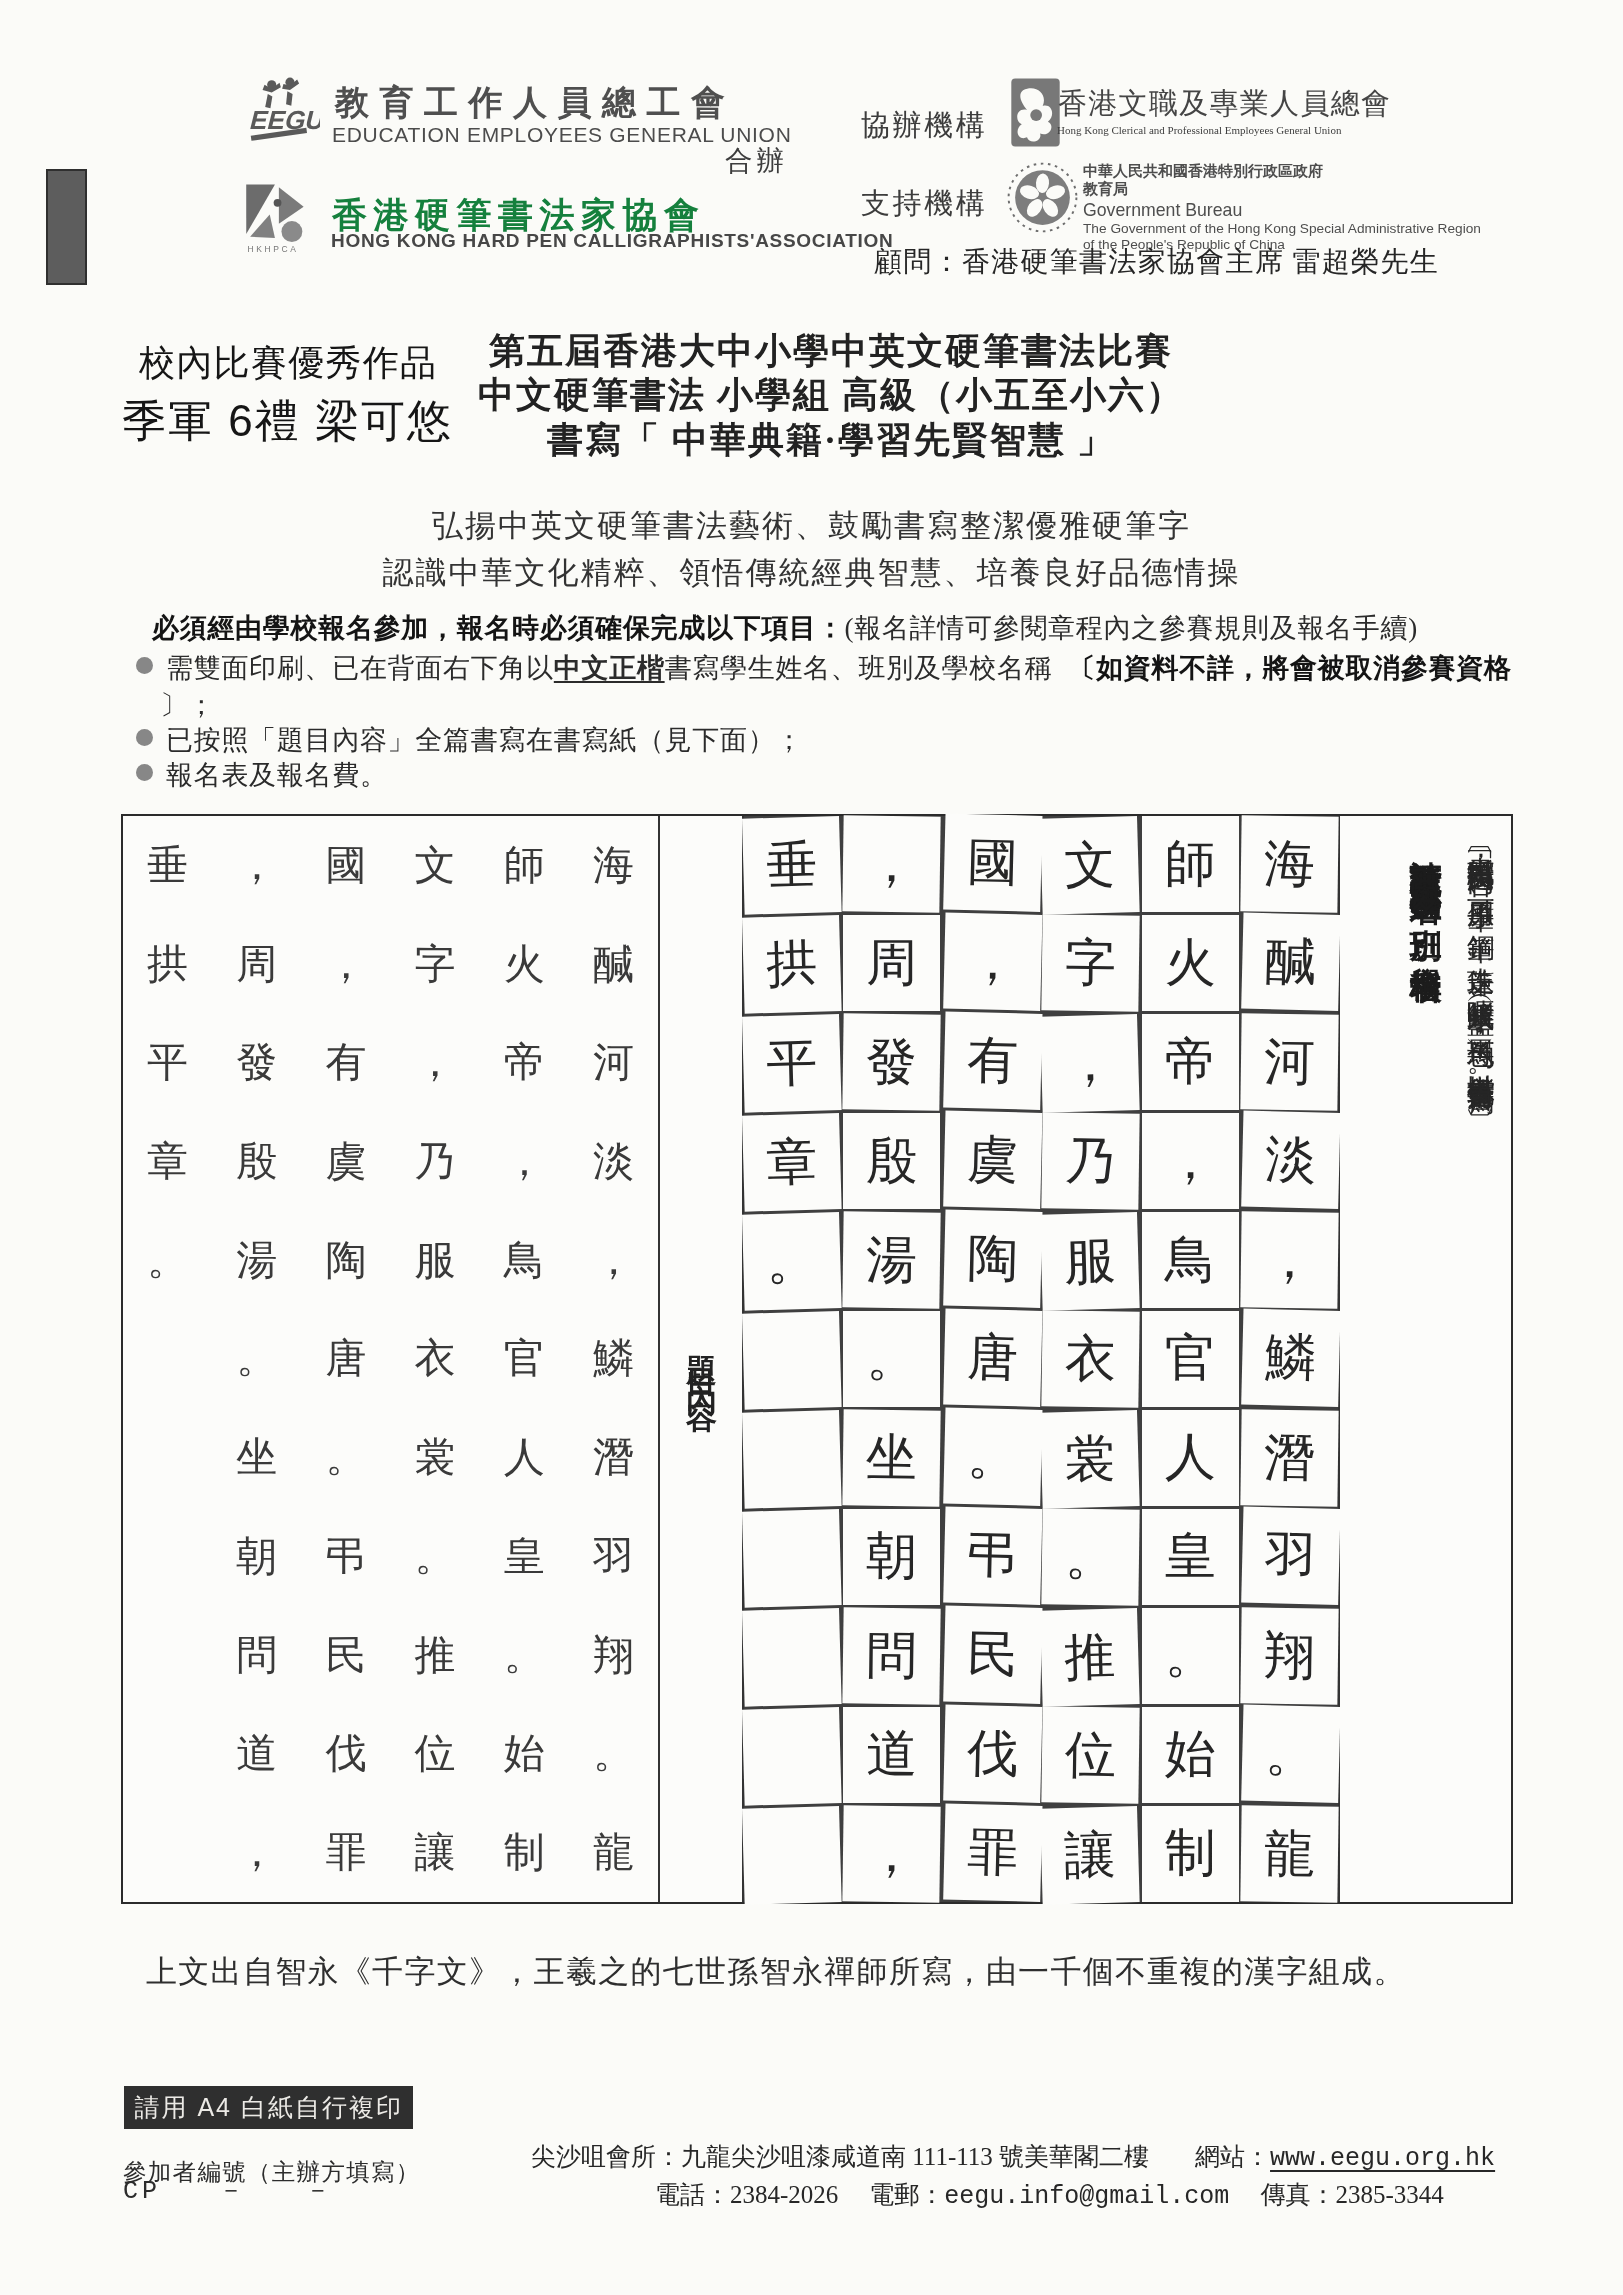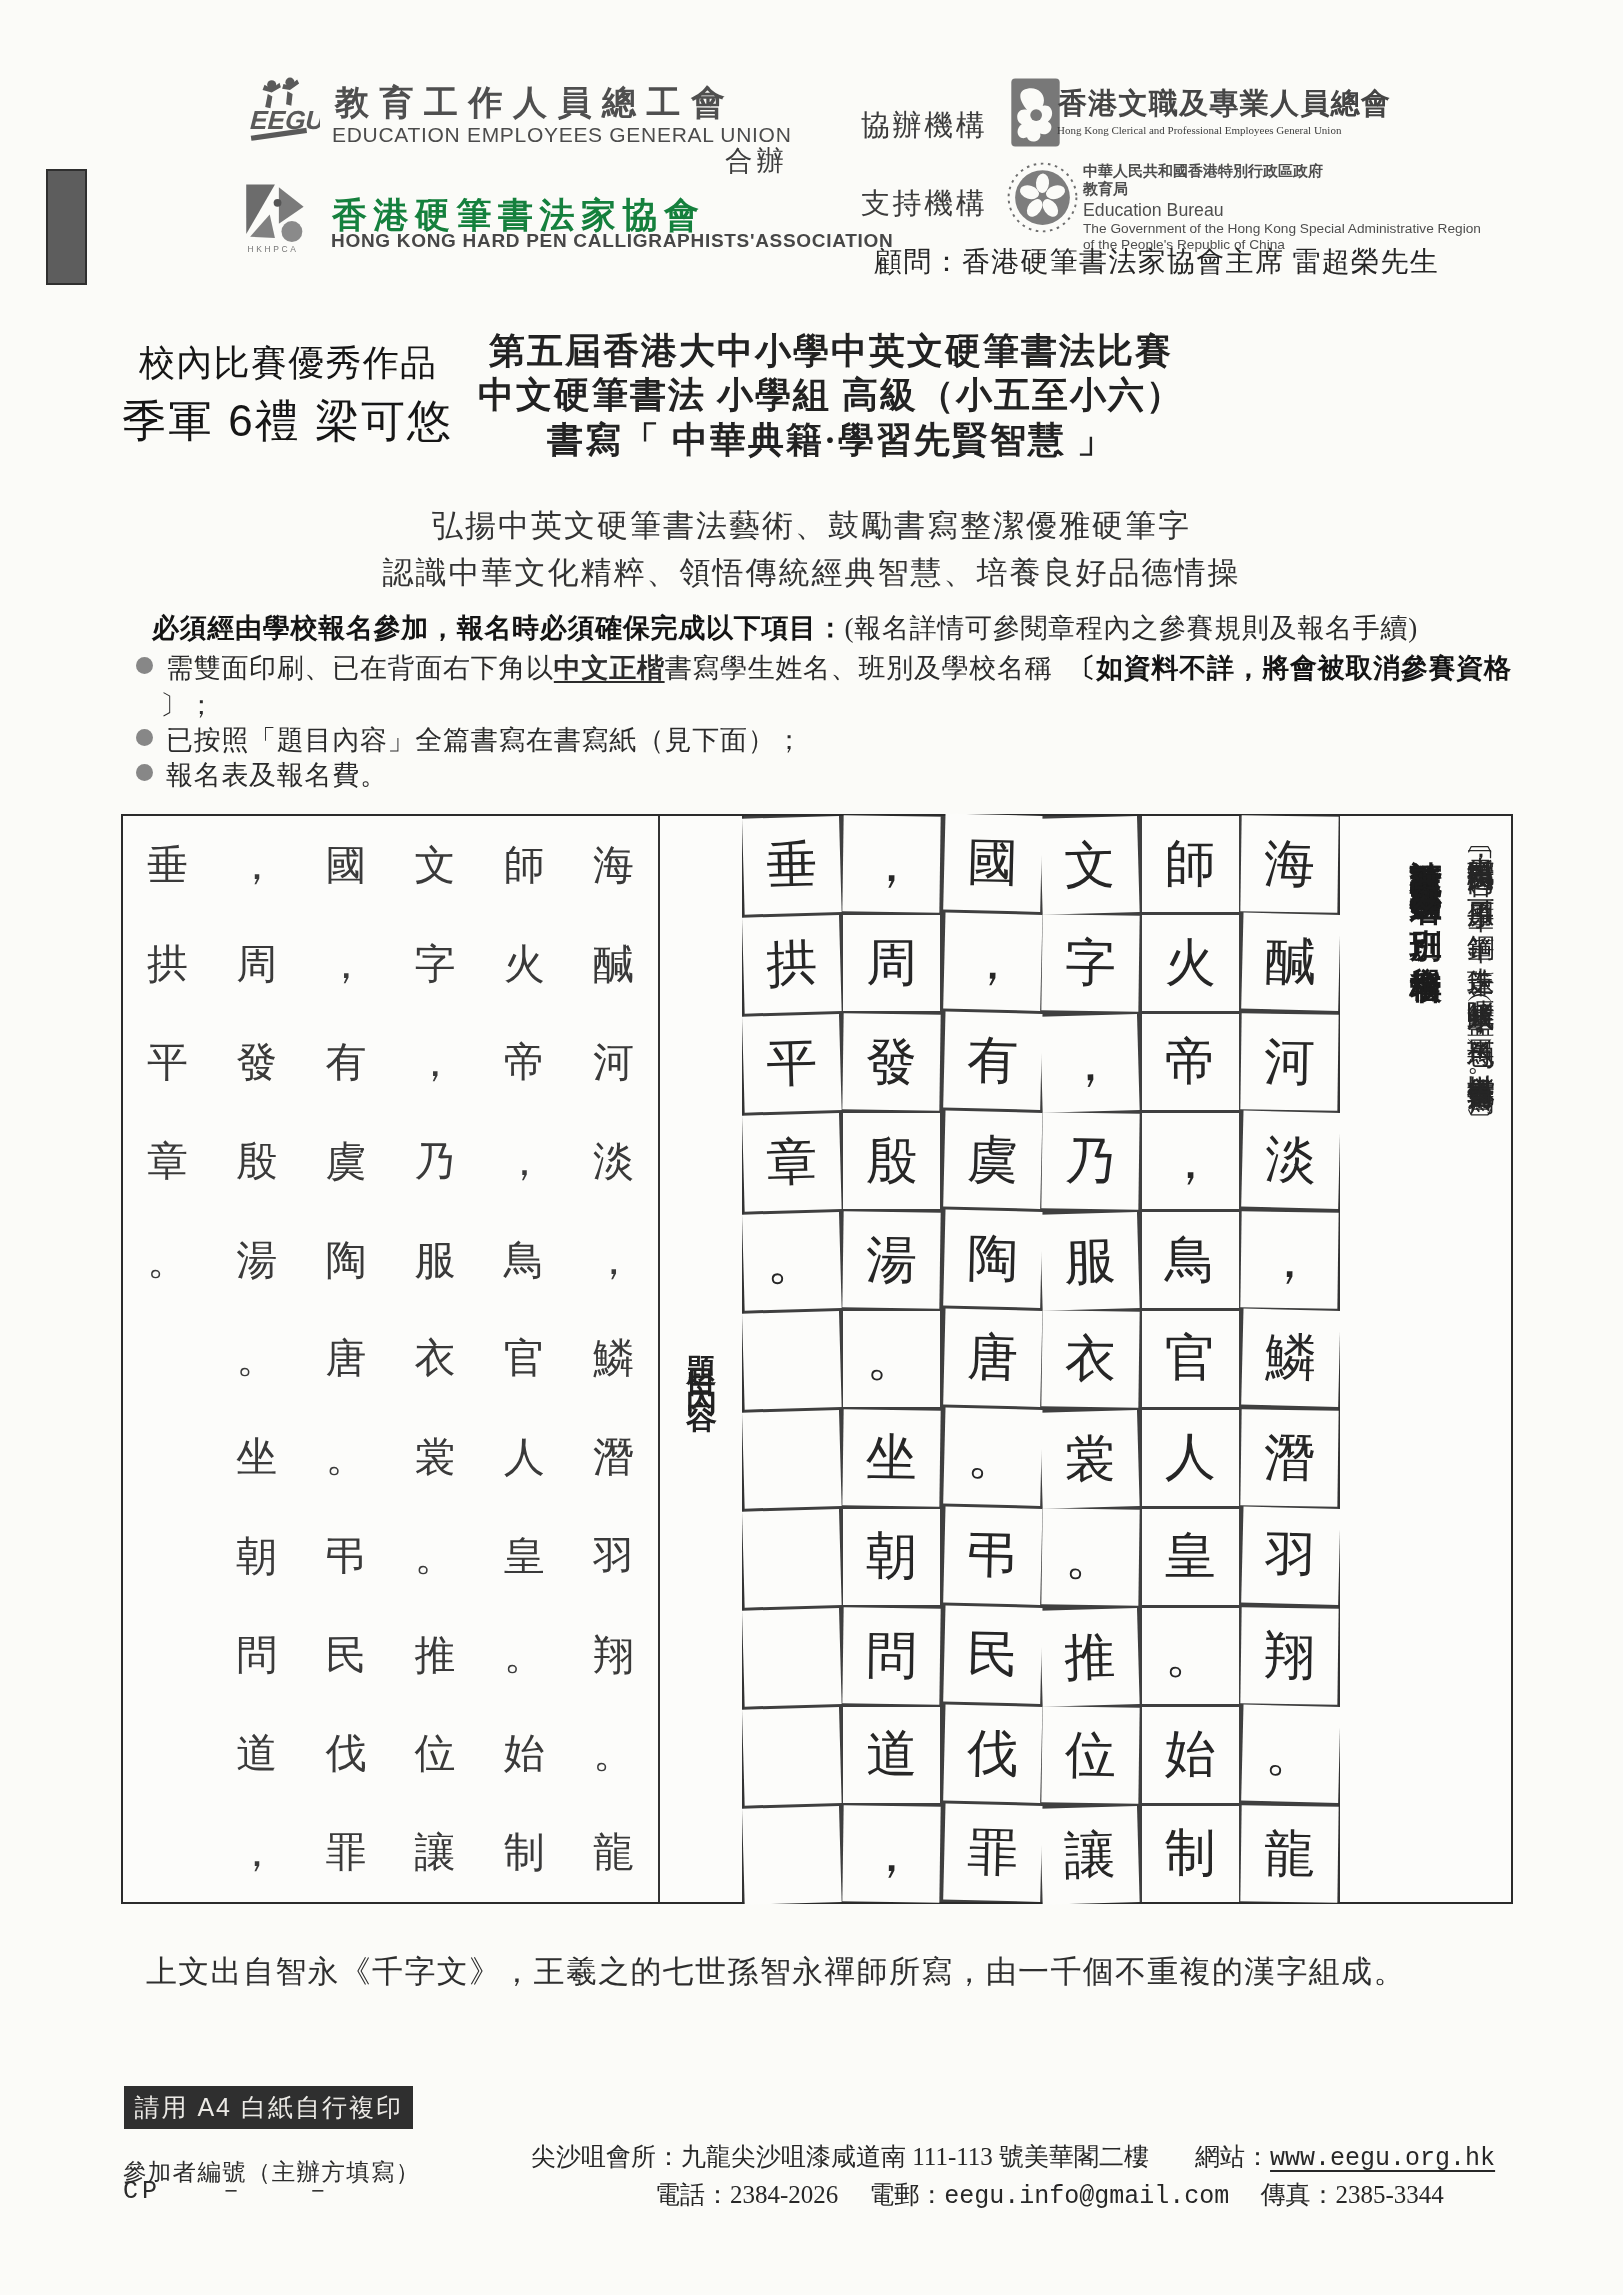--- a/index.html
+++ b/index.html
@@ -16,21 +16,21 @@
   .scan-bar{left:46px;top:169px;width:37px;height:112px;background:#5d5d5d;border:2.6px solid #2f2f2f;}
 
   
   .logo-box{display:flex;align-items:center;justify-content:center;}
   .org1-zh{left:335px;top:80px;font-size:34px;letter-spacing:10.5px;color:#4f4f4f;font-weight:bold;}
   .org1-en{left:332px;top:123px;font-size:21px;letter-spacing:0.7px;color:#4c4c4c;}
   .coorg{left:725px;top:143px;font-size:27.5px;color:#3d3d3d;letter-spacing:3.9px;}
   .org2-zh{left:332px;top:192px;font-size:35px;letter-spacing:6.5px;color:#15803d;font-weight:bold;}
   .org2-en{left:331px;top:230px;font-size:19px;letter-spacing:0.7px;color:#474747;font-weight:bold;}
   .assist-label{left:861px;top:106px;font-size:29px;letter-spacing:2.6px;color:#3c3c3c;}
-  .assist-zh{left:1058px;top:84px;font-size:29px;letter-spacing:1.3px;color:#454545;font-weight:bold;}
+  .assist-zh{left:1058px;top:84px;font-size:29px;letter-spacing:1.3px;color:#454545;font-weight:normal;}
   .assist-en{left:1057px;top:124px;font-size:11px;color:#3e3e3e;}
   .support-label{left:861px;top:184px;font-size:29px;letter-spacing:2.6px;color:#3c3c3c;}
   .edb-text{left:1083px;top:162px;color:#4e4e4e;line-height:1.18;}
   .edb-text .l1{font-size:15px;font-weight:bold;}
   .edb-text .l2{font-size:15px;font-weight:bold;}
   .edb-text .l3{font-size:17.7px;margin-top:2.6px;}
   .edb-text .l4{font-size:13.7px;}
   .edb-text .l5{font-size:13.7px;}
   .advisor{left:874px;top:243px;font-size:28px;color:#262626;letter-spacing:1.3px;}
 
@@ -144,21 +144,21 @@
       <ellipse cx="76" cy="48" rx="10" ry="15" transform="rotate(72 76 48)"></ellipse>
       <ellipse cx="68" cy="72" rx="10" ry="15" transform="rotate(144 68 72)"></ellipse>
       <ellipse cx="44" cy="72" rx="10" ry="15" transform="rotate(216 44 72)"></ellipse>
       <ellipse cx="36" cy="48" rx="10" ry="15" transform="rotate(288 36 48)"></ellipse>
     </g>
   </svg>
 </div>
 <div class="abs edb-text sans">
   <div class="l1">中華人民共和國香港特別行政區政府</div>
   <div class="l2">教育局</div>
-  <div class="l3">Education Bureau</div>
+  <div class="l3">Government Bureau</div>
   <div class="l4">The Government of the Hong Kong Special Administrative Region</div>
   <div class="l5">of the People's Republic of China</div>
 </div>
 <div class="abs advisor">顧問：香港硬筆書法家協會主席 雷超榮先生</div>
 
 <div class="abs anno1 sans">校內比賽優秀作品</div>
 <div class="abs anno2 sans">季軍 6禮 梁可悠</div>
 
 <div class="abs title-line t1">第五屆香港大中小學中英文硬筆書法比賽</div>
 <div class="abs title-line t2">中文硬筆書法 小學組 高級（小五至小六）</div>

